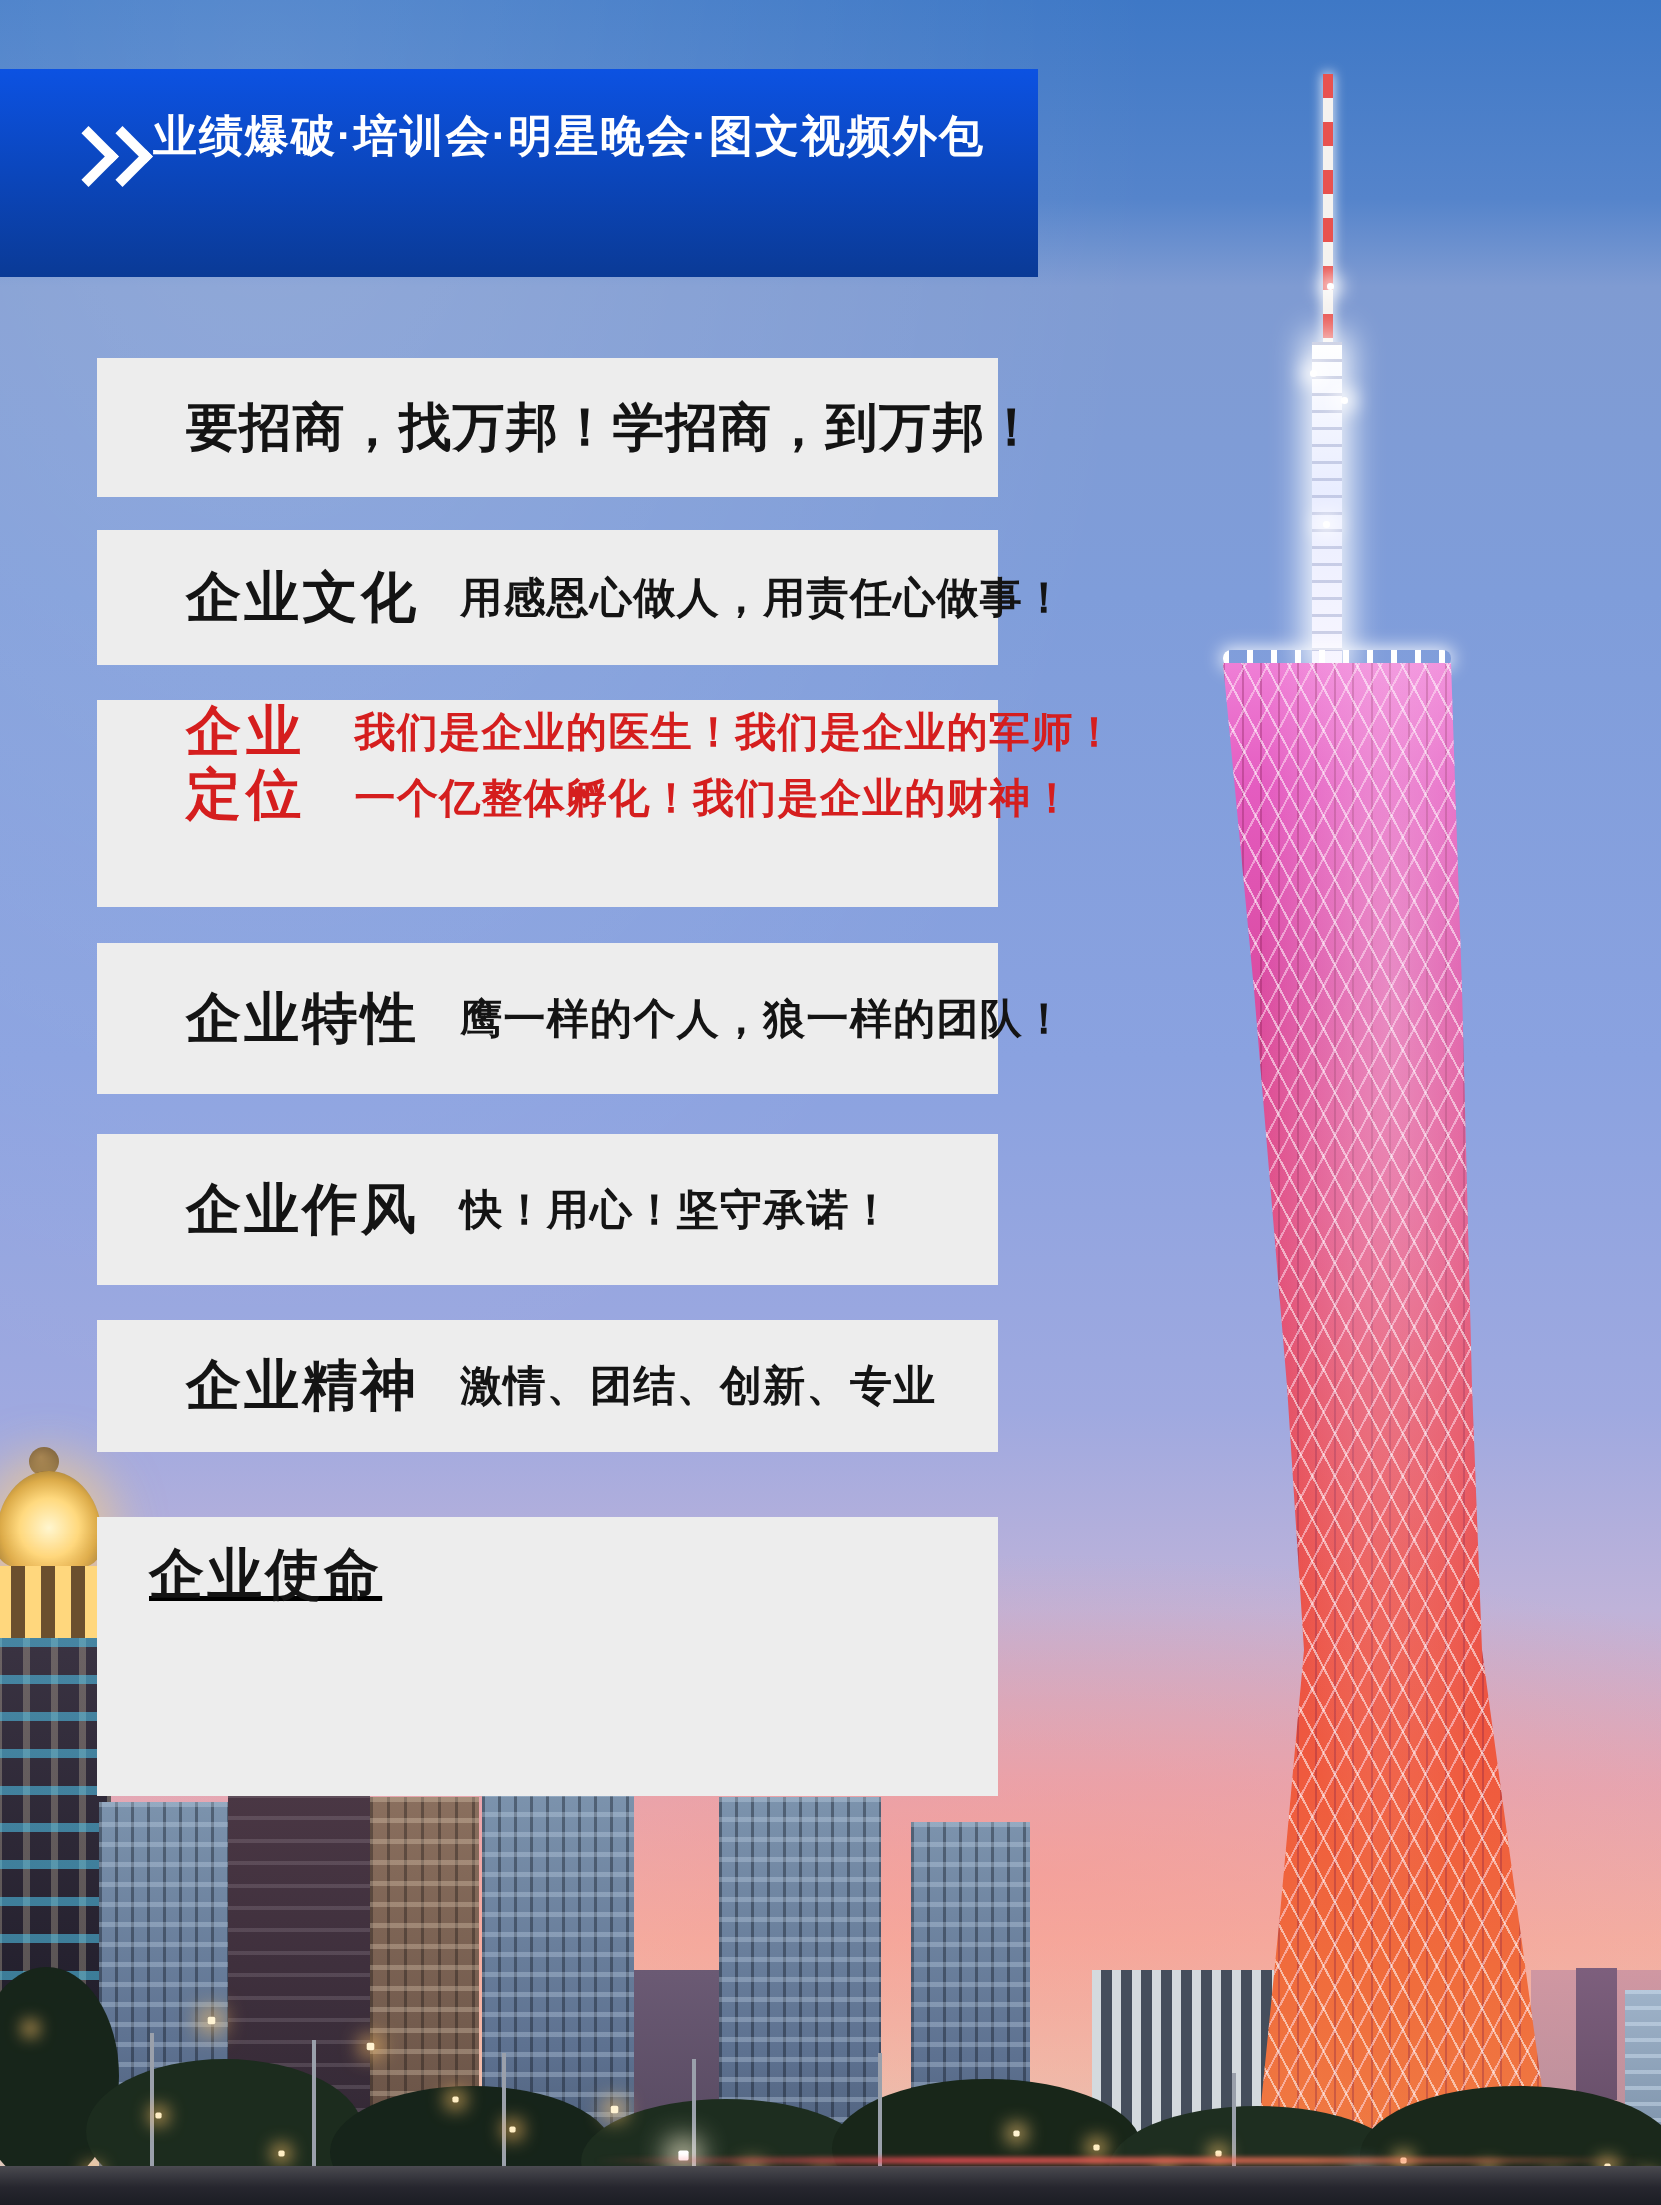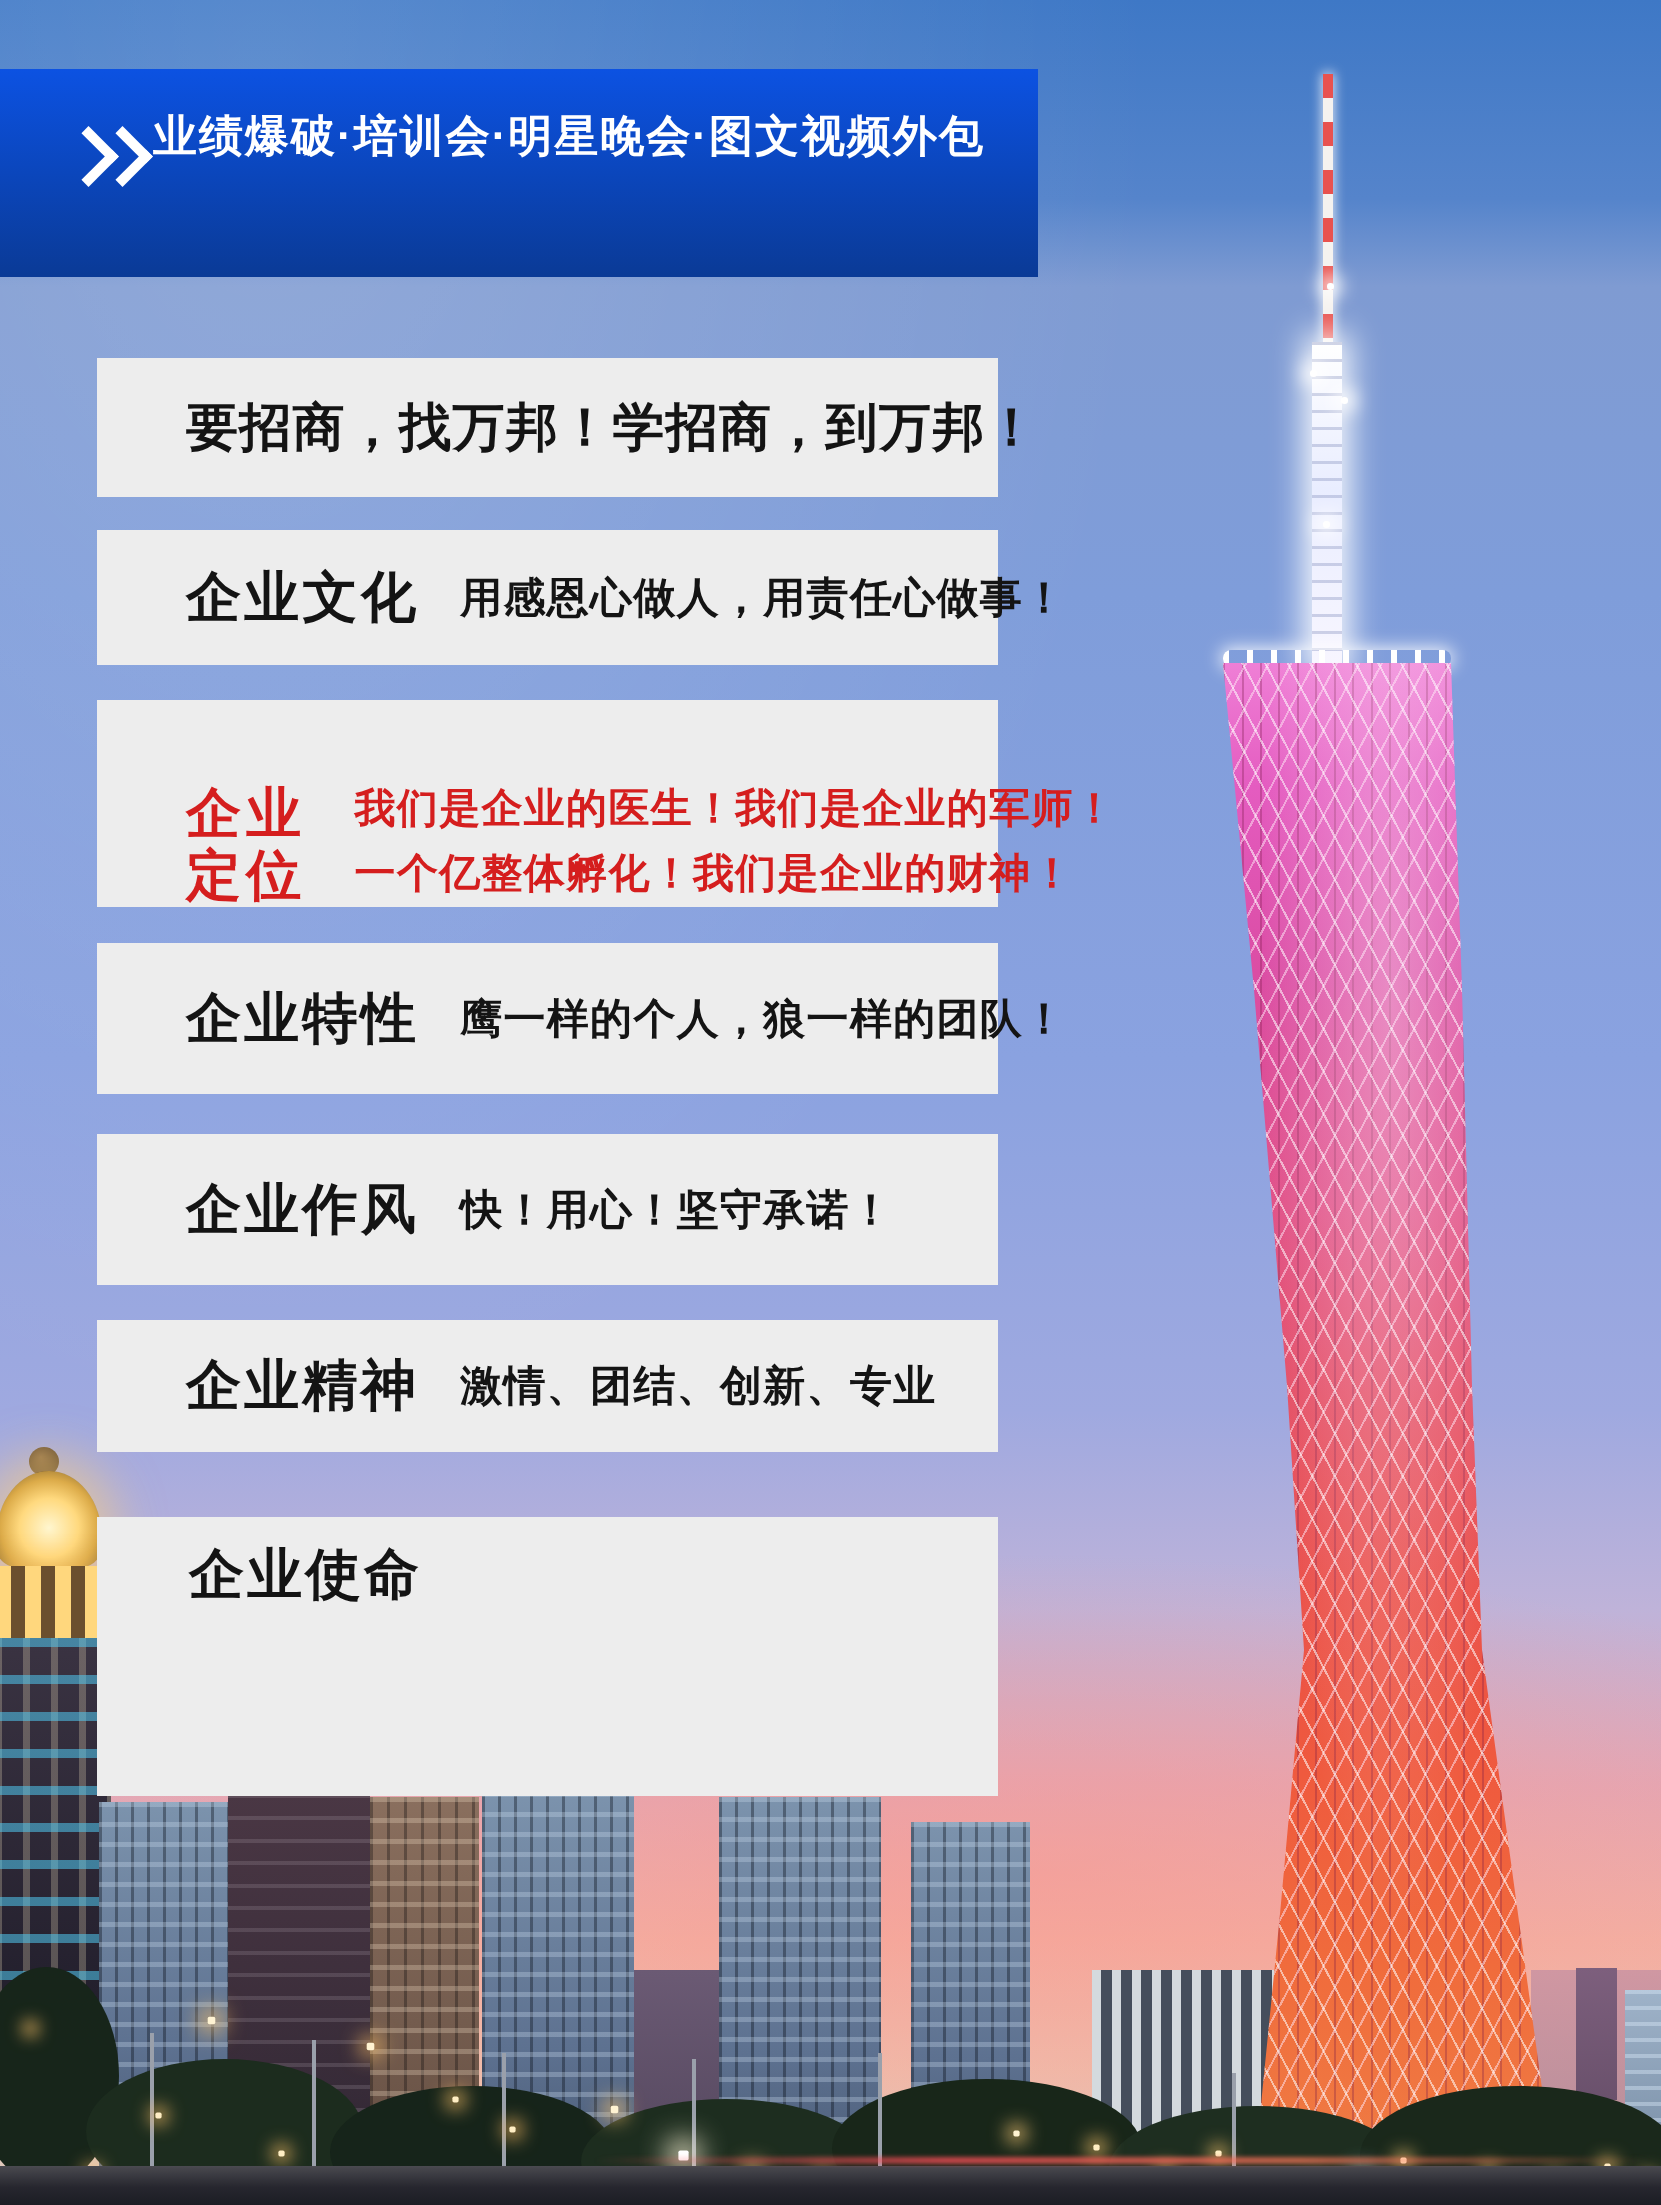--- a/index.html
+++ b/index.html
@@ -158,26 +158,26 @@
   .bx-style{top:1134px;height:151px;}
   .bx-spirit{top:1320px;height:132px;}
   .bx-mission{top:1517px;height:279px;}
   .row{display:flex;align-items:center;height:100%;padding-left:89px;gap:41px;}
   .btitle{font-size:55px;font-weight:900;color:var(--title-black,#141414);
     letter-spacing:3.3px;white-space:nowrap;}
   .bbody{font-size:42px;font-weight:800;color:var(--title-black,#141414);
     letter-spacing:1.3px;white-space:nowrap;}
   .slogan-text{font-size:52px;font-weight:900;color:var(--title-black,#141414);
     letter-spacing:1.3px;white-space:nowrap;}
-  .pos-row{display:flex;align-items:flex-end;height:100%;padding-left:89px;gap:48px;}
+  .pos-row{display:flex;align-items:flex-start;height:100%;padding-left:89px;gap:48px;}
   .pos-title div{font-size:55px;font-weight:900;color:var(--accent-red,#d51e1e);
     line-height:1.14;letter-spacing:5.3px;white-space:nowrap;}
   .pos-body div{font-size:41px;font-weight:800;color:var(--accent-red,#d51e1e);
     line-height:1.6;letter-spacing:1.3px;white-space:nowrap;}
-  .mission-inner{padding:24px 0 0 92px;}
+  .mission-inner{padding:24px 0 0 52px;text-decoration:underline;}
   .mission-title{font-size:55px;font-weight:900;color:var(--title-black,#141414);
     letter-spacing:3.3px;line-height:1.2;margin-bottom:28px;}
   .mission-line{font-size:40px;font-weight:800;color:var(--title-black,#141414);
     letter-spacing:1.3px;line-height:1.22;white-space:nowrap;}
 </style>
 </head>
 <body>
 
 <div class="page">
 

